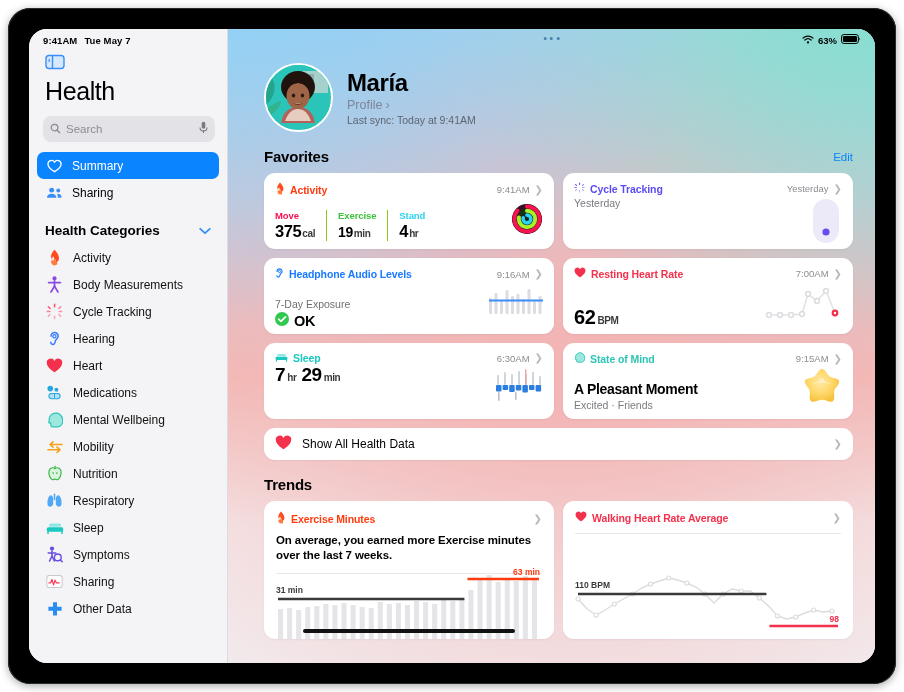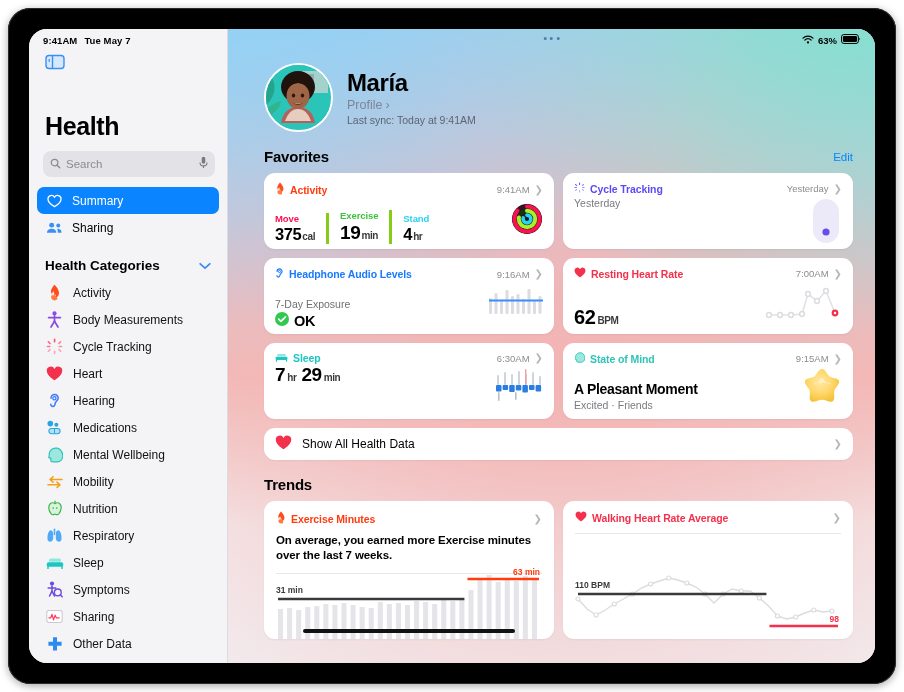--- a/index.html
+++ b/index.html
@@ -36,22 +36,22 @@
     position: relative;
     overflow: hidden;
   }
   .status-left {
     font-size: 9.5px; font-weight: bold; color: #000;
     padding: 6px 0 0 14px; letter-spacing: .1px;
     display: flex; gap: 7px; align-items: baseline;
   }
   .sb-toggle { margin: 8px 0 0 16px; width: 20px; height: 16px; cursor: pointer; }
   .sb-title {
-    font-size: 25px; font-weight: bold; color: #000;
-    padding: 7px 0 0 16px; letter-spacing: -.4px; margin-top: 35px;
+    font-size: 25px; font-weight: normal; color: #000;
+    padding: 7px 0 0 16px; letter-spacing: -.4px;
   }
   .search-wrap {
     margin: 10px 12px 0 14px;
     height: 26px; border-radius: 8px; background: #e3e3e7;
     display: flex; align-items: center; padding: 0 7px;
     cursor: text;
   }
   .search-wrap .ph { font-size: 11.5px; color: #8b8b90; margin-left: 5px; flex: 1; }
 
   .nav-item {
@@ -118,21 +118,21 @@
     background: #ffffff; border-radius: 11px; padding: 9px 11px 10px 11px;
     height: 76px; position: relative; cursor: pointer;
     box-shadow: 0 1px 2px rgba(0,0,0,.05);
   }
   .card-top { display: flex; align-items: center; justify-content: space-between; }
   .card-cat { display: flex; align-items: center; gap: 5px; font-size: 10.5px; font-weight: bold; letter-spacing: -.1px; }
   .card-meta { display: flex; align-items: center; gap: 5px; font-size: 9.5px; color: #8c8c92; }
   .chev { color: #b6b6bb; font-size: 10px; line-height: 1; }
 
   .metrics { display: flex; align-items: flex-end; margin-top: 13px; }
-  .metric { padding-right: 11px; margin-right: 11px; border-right: 3px solid #84cc16; }
+  .metric { padding-right: 11px; margin-right: 11px; border-right: 1px solid #84cc16; }
   .metric:last-child { border-right: 0; }
   .metric .lbl { font-size: 9.5px; font-weight: bold; letter-spacing: -.1px; }
   .metric .val { font-size: 16.5px; font-weight: bold; color: #000; letter-spacing: -.4px; margin-top: 1px; }
   .metric .val span { font-size: 10px; font-weight: bold; color: #3a3a3c; margin-left: 1px; }
 
   .big-title { font-size: 14px; font-weight: bold; color: #000; margin-top: 16px; letter-spacing: -.3px; }
   .sub-line { font-size: 10.5px; color: #7b7b80; margin-top: 2px; }
   .kv-label { font-size: 10.5px; color: #6f6f74; margin-top: 17px; }
   .kv-value { font-size: 17px; font-weight: bold; color: #000; margin-top: 0px; display: flex; align-items: baseline; gap: 2px; letter-spacing: -.4px; }
   .kv-value .u { font-size: 10px; color: #3a3a3c; }
@@ -265,35 +265,35 @@
                 <rect x="2.4" y="10.4" width="1.6" height="4" rx=".8" transform="rotate(45 3.2 12.4)" opacity=".5"></rect>
                 <rect x="13" y="10.4" width="1.6" height="4" rx=".8" transform="rotate(-45 13.8 12.4)" opacity=".5"></rect>
               </g>
             </svg>
           </span>
           <span>Cycle Tracking</span>
         </div>
 
         <div class="cat-item">
           <span class="ico">
-            <svg width="17" height="15" viewBox="0 0 18 16">
-                <path d="M9 15.2S.8 10.3.8 5.3A4.3 4.3 0 0 1 9 3.1 4.3 4.3 0 0 1 17.2 5.3C17.2 10.3 9 15.2 9 15.2z" fill="#f4314c"></path>
-              </svg>
-          </span>
-          <span>Heart</span>
-        </div>
-
-        <div class="cat-item">
-          <span class="ico">
             <svg width="13" height="17" viewBox="0 0 13 17">
                 <path d="M3 6.2a3.6 3.6 0 1 1 7.2 0c0 2.2-2.4 3-2.9 4.8-.3 1.2-.3 3.5-2.3 3.5-1.4 0-2.2-1-2.2-2.3" fill="none" stroke="#3a7bff" stroke-width="1.5" stroke-linecap="round"></path>
                 <circle cx="6.4" cy="6.3" r="1.6" fill="none" stroke="#3a7bff" stroke-width="1.3"></circle>
               </svg>
           </span>
           <span>Hearing</span>
+        </div>
+
+        <div class="cat-item">
+          <span class="ico">
+            <svg width="17" height="15" viewBox="0 0 18 16">
+                <path d="M9 15.2S.8 10.3.8 5.3A4.3 4.3 0 0 1 9 3.1 4.3 4.3 0 0 1 17.2 5.3C17.2 10.3 9 15.2 9 15.2z" fill="#f4314c"></path>
+              </svg>
+          </span>
+          <span>Heart</span>
         </div>
 
         <div class="cat-item">
           <span class="ico">
             <svg width="17" height="15" viewBox="0 0 18 16">
                 <circle cx="4.5" cy="3.8" r="3" fill="#25a6e0"></circle>
                 <circle cx="11" cy="5" r="2.1" fill="#25a6e0"></circle>
                 <rect x="3" y="9" width="12" height="5.6" rx="2.8" fill="#b8dff2" stroke="#25a6e0" stroke-width="1.1"></rect>
                 <line x1="9" y1="9" x2="9" y2="14.6" stroke="#25a6e0" stroke-width="1.1"></line>
               </svg>
@@ -468,21 +468,21 @@
                 <span class="chev">❯</span>
               </div>
             </div>
             <div class="metrics">
               <div class="metric">
                 <div class="lbl" style="color:#fa114f">Move</div>
                 <div class="val"><span style="font-size:16.5px;color:#000;margin:0">375</span><span>cal</span></div>
               </div>
               <div class="metric">
                 <div class="lbl" style="color:#3ec23e">Exercise</div>
-                <div class="val"><span style="font-size:19px;color:#000;margin:0">19</span><span>min</span></div>
+                <div class="val"><span style="font-size:14px;color:#000;margin:0">19</span><span>min</span></div>
               </div>
               <div class="metric">
                 <div class="lbl" style="color:#2ad2f0">Stand</div>
                 <div class="val"><span style="font-size:16.5px;color:#000;margin:0">4</span><span>hr</span></div>
               </div>
             </div>
             <div style="position:absolute;right:11px;bottom:10px">
               <svg width="32" height="32" viewBox="0 0 32 32">
                 <circle cx="16" cy="16" r="15" fill="#1c1c1e"></circle>
                 <circle cx="16" cy="16" r="12.6" fill="none" stroke="#3a0f22" stroke-width="4"></circle>

